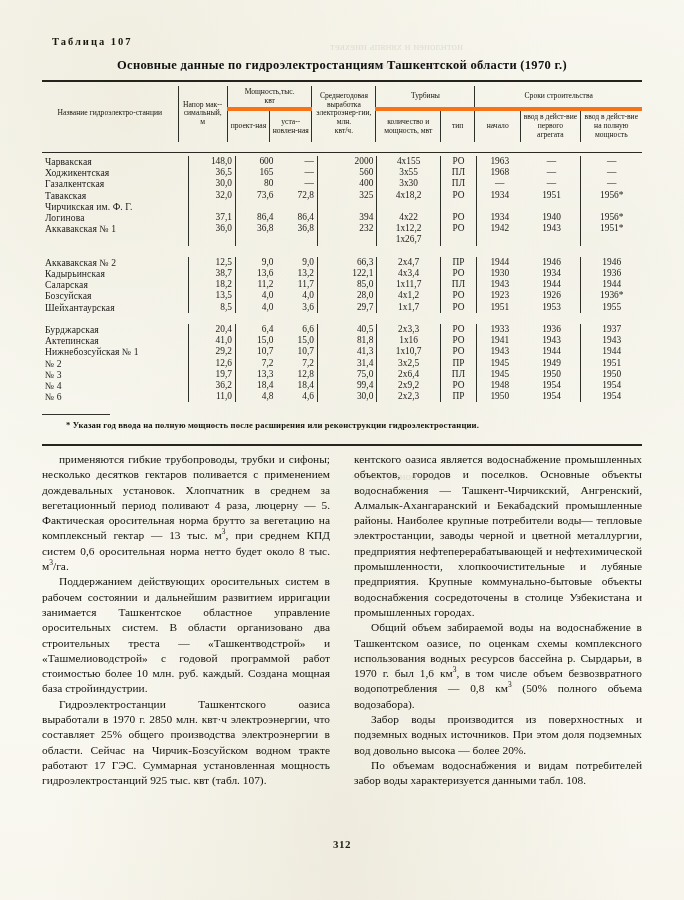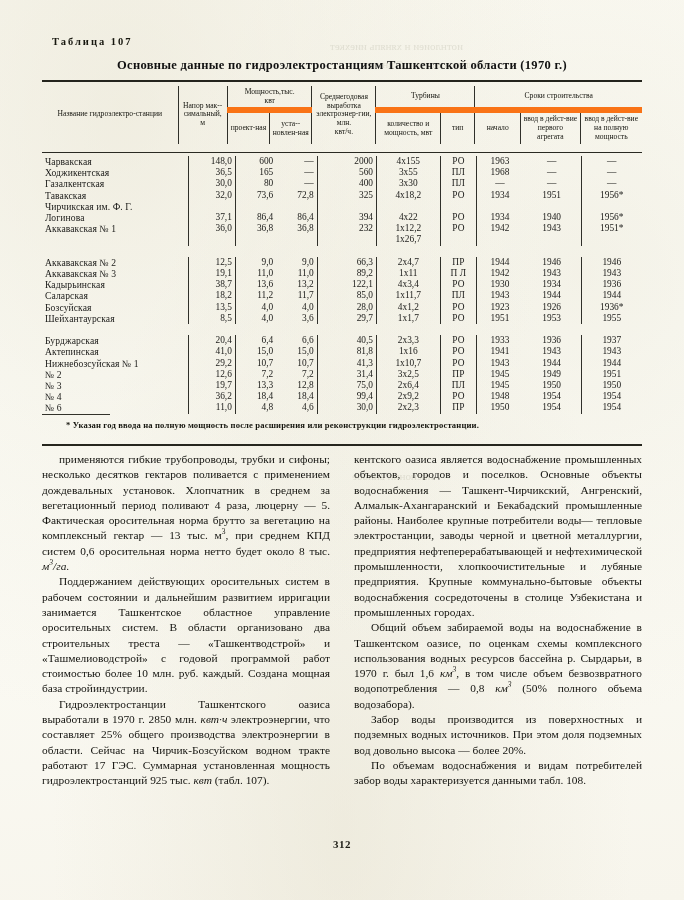--- a/index.html
+++ b/index.html
@@ -55,21 +55,21 @@
   table.main th{
     font-weight:normal;
     font-size:7.6px;
     line-height:1.15;
     text-align:center;
     vertical-align:middle;
     padding:2px 2px;
     color:#15150f;
   }
   .vline{border-left:1px solid #30302a;}
-  .hl-bot{border-bottom:6px solid #f97316;margin-top:13px;}
+  .hl-bot{border-bottom:4px solid #f97316;margin-top:13px;}
 
   
   .data-wrap{
     position:absolute;left:42px;top:156px;width:600px;height:254px;
   }
   table.data{
     border-collapse:collapse;
     width:600px;
     font-size:9.4px;
     line-height:11.2px;
@@ -119,21 +119,21 @@
     font-size:11.4px;
     line-height:15.3px;
     text-align:justify;
     color:#141410;
     font-family:"Liberation Serif", serif;
   }
   .col.left{left:0;}
   .col.right{left:312px;}
   .col p{margin:0;text-indent:17px;}
   .col p.noind{text-indent:0;}
-  .it{font-style:italic;}
+  .it{}
   sup{font-size:7.5px;vertical-align:super;line-height:0;}
 
   .pagenum{
     position:absolute;left:0;right:0;top:838px;
     text-align:center;font-size:11px;font-weight:bold;color:#1d1d16;
     letter-spacing:.5px;
   }
 
   
   .ghost{
@@ -301,32 +301,20 @@
               <td class="num sep c-proj pad-right2">9,0</td>
               <td class="num c-ust pad-right2">9,0</td>
               <td class="num sep c-vyr pad-right">66,3</td>
               <td class="ctr sep c-kol">2х4,7</td>
               <td class="ctr sep c-tip">ПР</td>
               <td class="ctr sep c-nach">1944</td>
               <td class="ctr c-perv">1946</td>
               <td class="ctr sep c-poln">1946</td>
             </tr>
             <tr>
-              <td class="name">Аккавакская   № 3</td>
-              <td class="num sep c-napor pad-right">19,1</td>
-              <td class="num sep c-proj pad-right2">11,0</td>
-              <td class="num c-ust pad-right2">11,0</td>
-              <td class="num sep c-vyr pad-right">89,2</td>
-              <td class="ctr sep c-kol">1х11</td>
-              <td class="ctr sep c-tip">П Л</td>
-              <td class="ctr sep c-nach">1942</td>
-              <td class="ctr c-perv">1943</td>
-              <td class="ctr sep c-poln">1943</td>
-            </tr>
-            <tr>
               <td class="name">Кадырьинская</td>
               <td class="num sep c-napor pad-right">38,7</td>
               <td class="num sep c-proj pad-right2">13,6</td>
               <td class="num c-ust pad-right2">13,2</td>
               <td class="num sep c-vyr pad-right">122,1</td>
               <td class="ctr sep c-kol">4х3,4</td>
               <td class="ctr sep c-tip">РО</td>
               <td class="ctr sep c-nach">1930</td>
               <td class="ctr c-perv">1934</td>
               <td class="ctr sep c-poln">1936</td>

